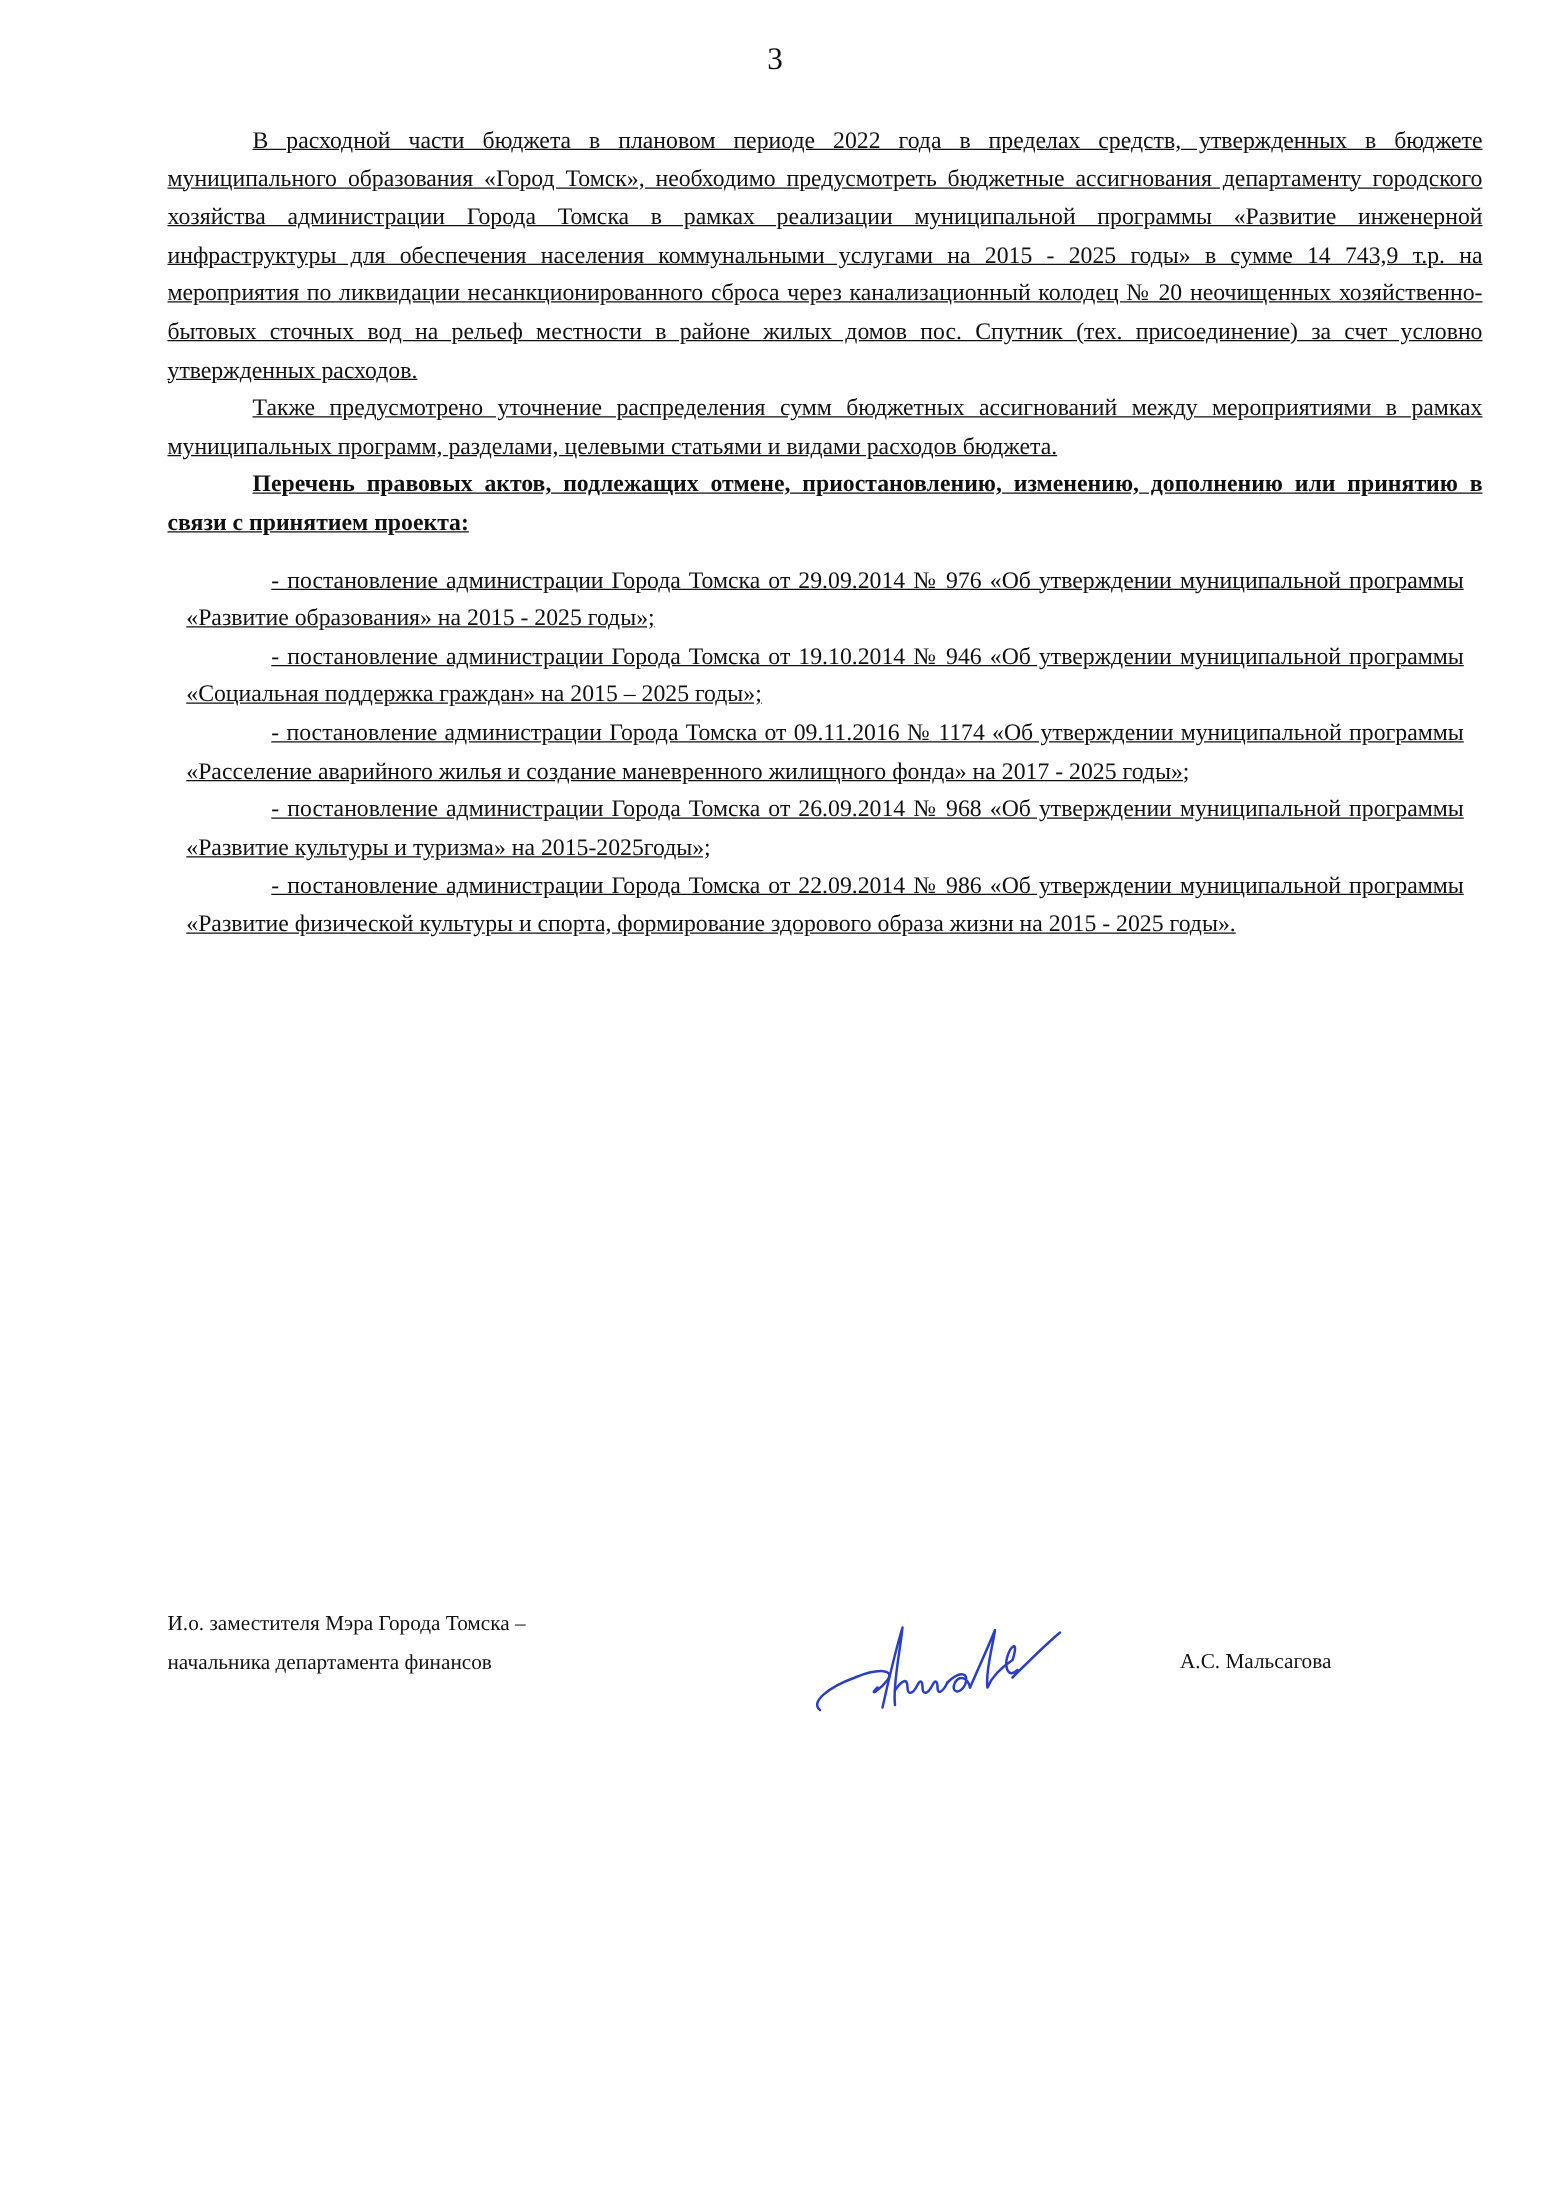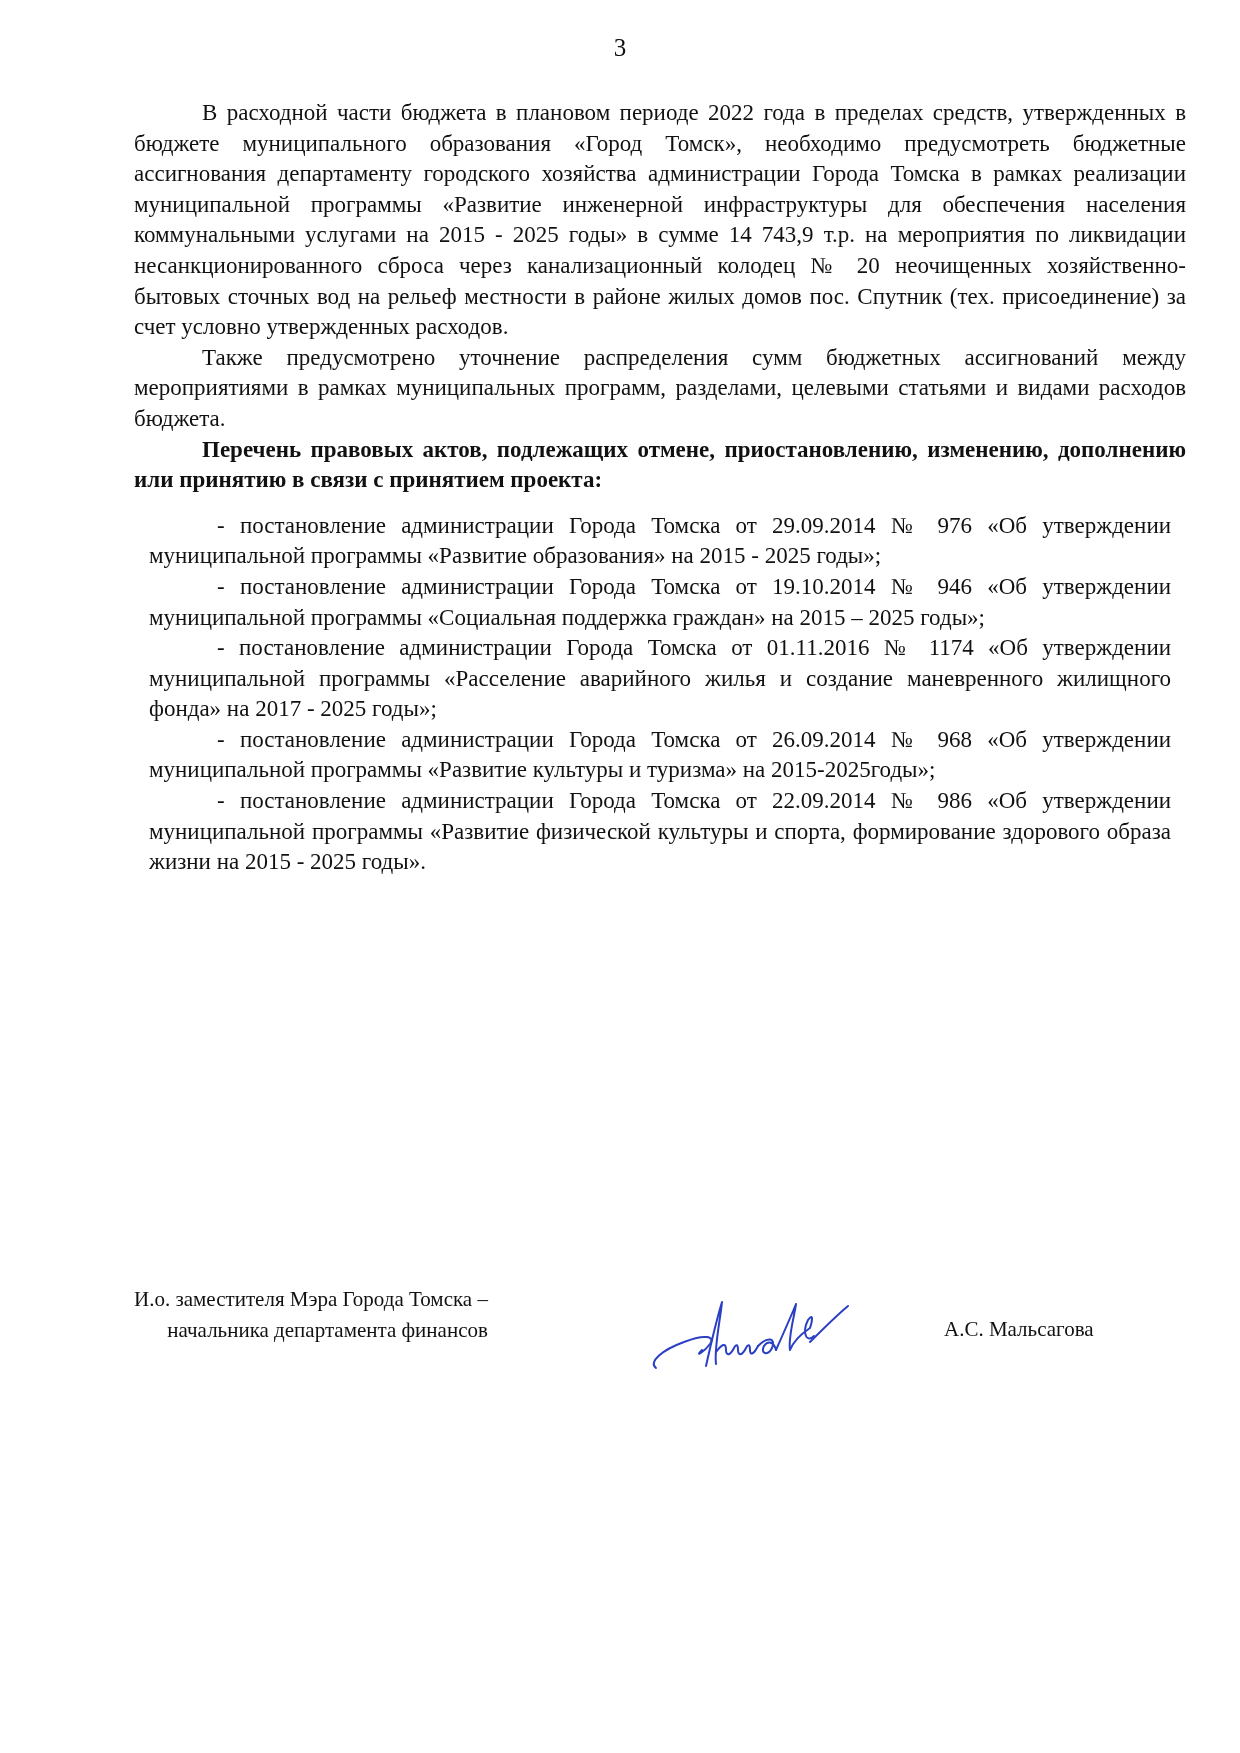--- a/index.html
+++ b/index.html
@@ -8,29 +8,29 @@
     position: absolute; left: 0; top: 0; width: 1240px; height: 1753px;
     font-family: "Liberation Serif", "DejaVu Serif", serif;
     color: #111111;
   }
   .page-number {
     position: absolute; top: 34px; left: 0; width: 1240px;
     text-align: center; font-size: 25px;
   }
   .content {
     position: absolute; left: 134px; top: 98px; width: 1052px;
-    font-size: 23px; line-height: 30.6px; text-align: justify;
+    font-size: 19px; line-height: 30.6px; text-align: justify; text-decoration: underline;
   }
   .para { margin: 0; text-indent: 68px; text-align: justify; }
   .heading { font-weight: bold; margin: 0; text-indent: 68px; text-align: justify; }
   .act-list { margin: 15px; padding: 0; list-style: none; }
   .act-item { margin: 0; text-indent: 68px; text-align: justify; }
   .signature-block {
     position: absolute; left: 134px; top: 1284px; width: 1052px; height: 100px;
-    font-size: 21px; line-height: 30.6px; text-align: right;
+    font-size: 17px; line-height: 30.6px;
   }
   .sig-title { position: absolute; left: 0; top: 0; }
   .sig-title div { white-space: nowrap; }
   .sig-graphic { position: absolute; left: 510px; top: 8px; width: 210px; height: 80px; }
   .sig-name { position: absolute; left: 810px; top: 30px; white-space: nowrap; }
 </style>
 </head>
 <body>
 
 <div class="page">
@@ -39,21 +39,21 @@
 
   <div class="content">
     <p class="para">В расходной части бюджета в плановом периоде 2022 года в пределах средств, утвержденных в бюджете муниципального образования «Город Томск», необходимо предусмотреть бюджетные ассигнования департаменту городского хозяйства администрации Города Томска в рамках реализации муниципальной программы «Развитие инженерной инфраструктуры для обеспечения населения коммунальными услугами на 2015 - 2025 годы» в сумме 14 743,9 т.р. на мероприятия по ликвидации несанкционированного сброса через канализационный колодец № 20 неочищенных хозяйственно-бытовых сточных вод на рельеф местности в районе жилых домов пос. Спутник (тех. присоединение) за счет условно утвержденных расходов.</p>
     <p class="para">Также предусмотрено уточнение распределения сумм бюджетных ассигнований между мероприятиями в рамках муниципальных программ, разделами, целевыми статьями и видами расходов бюджета.</p>
 
     <p class="heading para-spacer" style="">Перечень правовых актов, подлежащих отмене, приостановлению, изменению, дополнению или принятию в связи с принятием проекта:</p>
 
     <ul class="act-list">
       <li class="act-item">- постановление администрации Города Томска от 29.09.2014 № 976 «Об утверждении муниципальной программы «Развитие образования» на 2015 - 2025 годы»;</li>
       <li class="act-item">- постановление администрации Города Томска от 19.10.2014 № 946 «Об утверждении муниципальной программы «Социальная поддержка граждан» на 2015 – 2025 годы»;</li>
-      <li class="act-item">- постановление администрации Города Томска от 01.11.2016 № 1174 «Об утверждении муниципальной программы «Расселение аварийного жилья и создание маневренного жилищного фонда» на 2017 - 2025 годы»;</li>
+      <li class="act-item">- постановление администрации Города Томска от 09.11.2016 № 1174 «Об утверждении муниципальной программы «Расселение аварийного жилья и создание маневренного жилищного фонда» на 2017 - 2025 годы»;</li>
       <li class="act-item">- постановление администрации Города Томска от 26.09.2014 № 968 «Об утверждении муниципальной программы «Развитие культуры и туризма» на 2015-2025годы»;</li>
       <li class="act-item">- постановление администрации Города Томска от 22.09.2014 № 986 «Об утверждении муниципальной программы «Развитие физической культуры и спорта, формирование здорового образа жизни на 2015 - 2025 годы».</li>
     </ul>
   </div>
 
   <div class="signature-block">
     <div class="sig-title">
       <div>И.о. заместителя Мэра Города Томска –</div>
       <div>начальника департамента финансов</div>
     </div>

